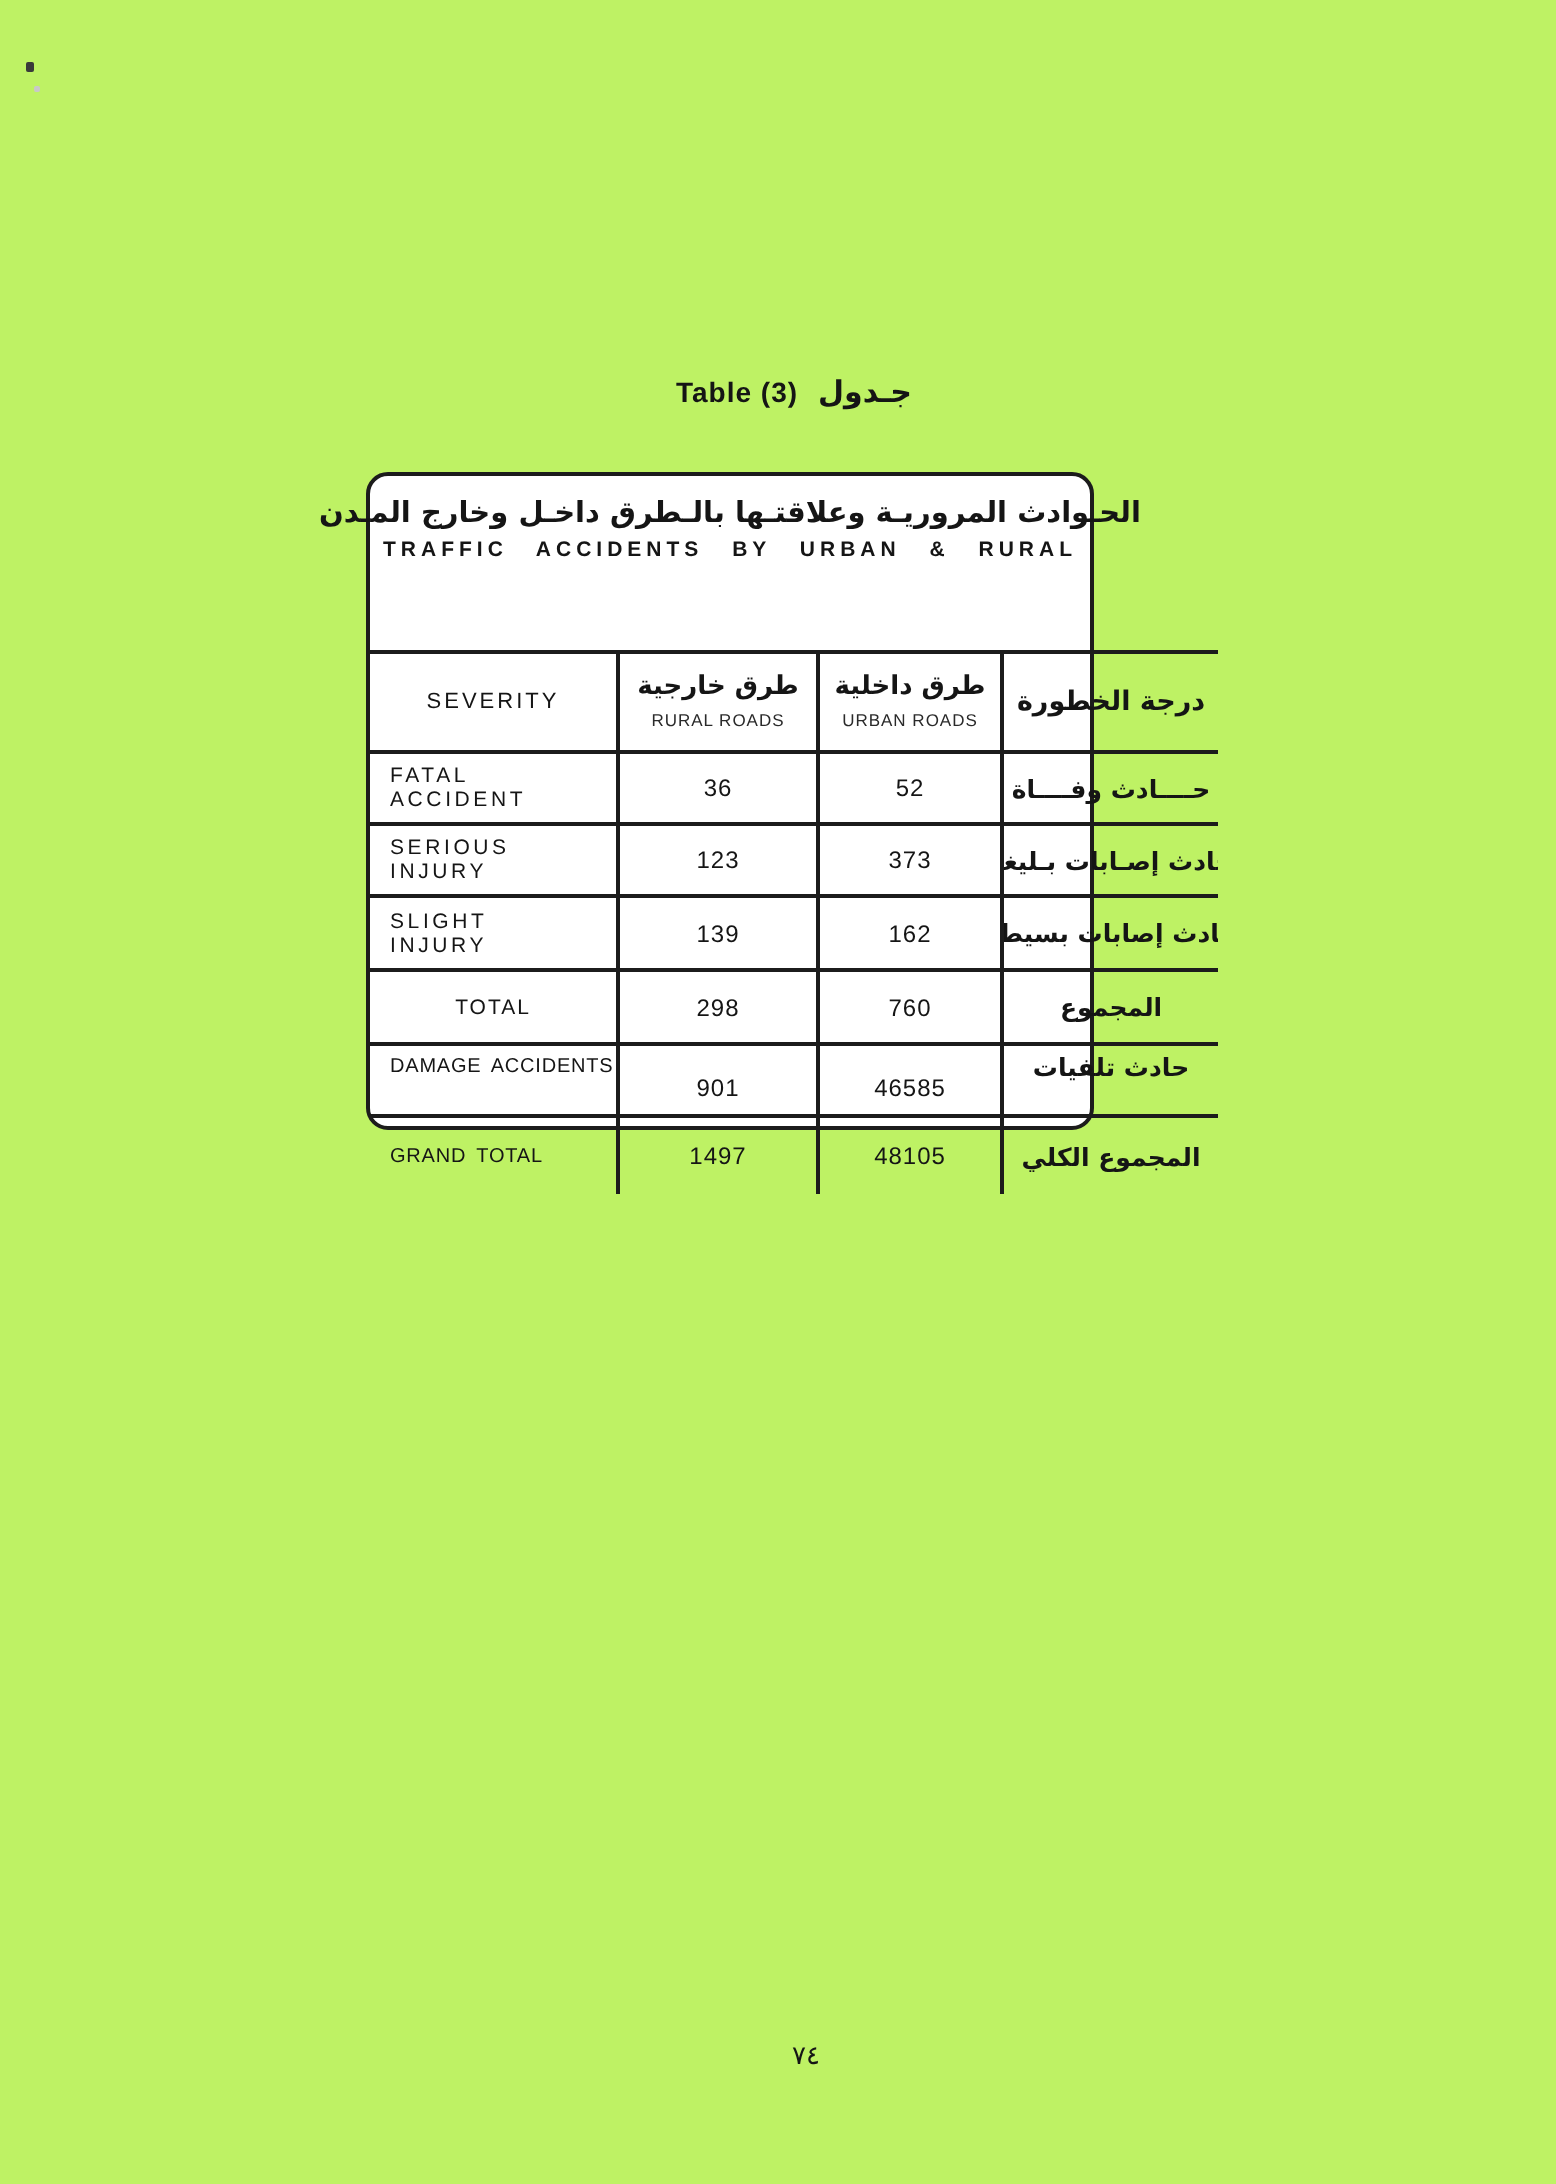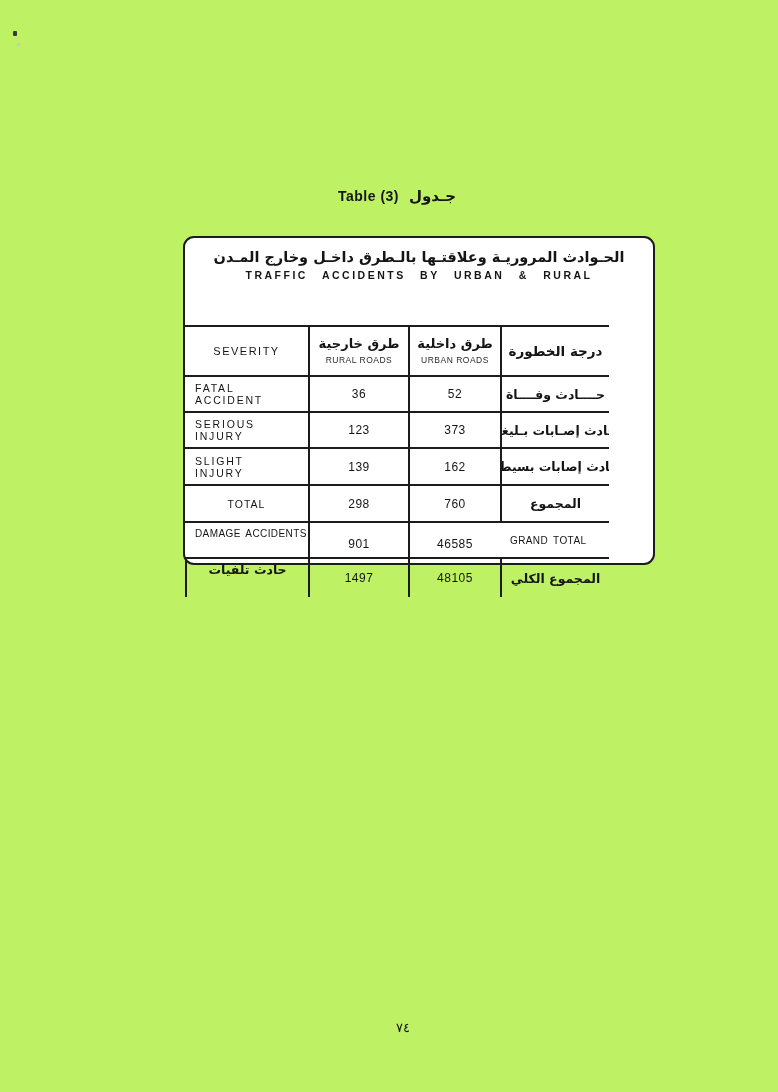--- a/index.html
+++ b/index.html
@@ -20,21 +20,21 @@
     text-align: center; font-size: 14px; font-weight: bold;
     letter-spacing: 0.5px; white-space: nowrap;
   }
   .doc-heading .h-arabic {
     font-family: "DejaVu Sans", sans-serif;
     font-size: 15px; margin-left: 10px;
   }
 
   .acc-table {
     position: absolute; left: 183px; top: 236px;
-    width: 472px; height: 329px;
+    width: 364px; height: 329px;
     border: 2px solid #1c1c1c; border-radius: 11px;
     box-sizing: border-box; background: #fff;
   }
   .band { height: 53px; display: flex; flex-direction: column; align-items: center; justify-content: center; }
   .band-ar {
     font-family: "DejaVu Sans", sans-serif; direction: rtl;
     font-size: 14.5px; font-weight: bold; line-height: 1.25; white-space: nowrap;
   }
   .band-en {
     font-size: 10.5px; font-weight: bold; letter-spacing: 2.5px; word-spacing: 9px;
@@ -130,23 +130,23 @@
       <div class="g-cell bl ar-cell">حادث إصابات بسيطة</div>
 
       <div class="g-cell lab centered">TOTAL</div>
       <div class="g-cell bl num">298</div>
       <div class="g-cell bl num">760</div>
       <div class="g-cell bl ar-cell">المجموع</div>
 
       <div class="g-cell lab sp-norm row-damage-lab">DAMAGE ACCIDENTS</div>
       <div class="g-cell bl num row-damage-num">901</div>
       <div class="g-cell bl num row-damage-num">46585</div>
+      <div class="g-cell bl ar-cell row-damage-ar">حادث تلفيات</div>
+
       <div class="g-cell lab sp-norm">GRAND TOTAL</div>
-
-      <div class="g-cell bl ar-cell row-damage-ar">حادث تلفيات</div>
       <div class="g-cell bl num">1497</div>
       <div class="g-cell bl num">48105</div>
       <div class="g-cell bl ar-cell">المجموع الكلي</div>
 
     </div>
   </div>
 
   <div class="page-number">٧٤</div>
 
 </div>

